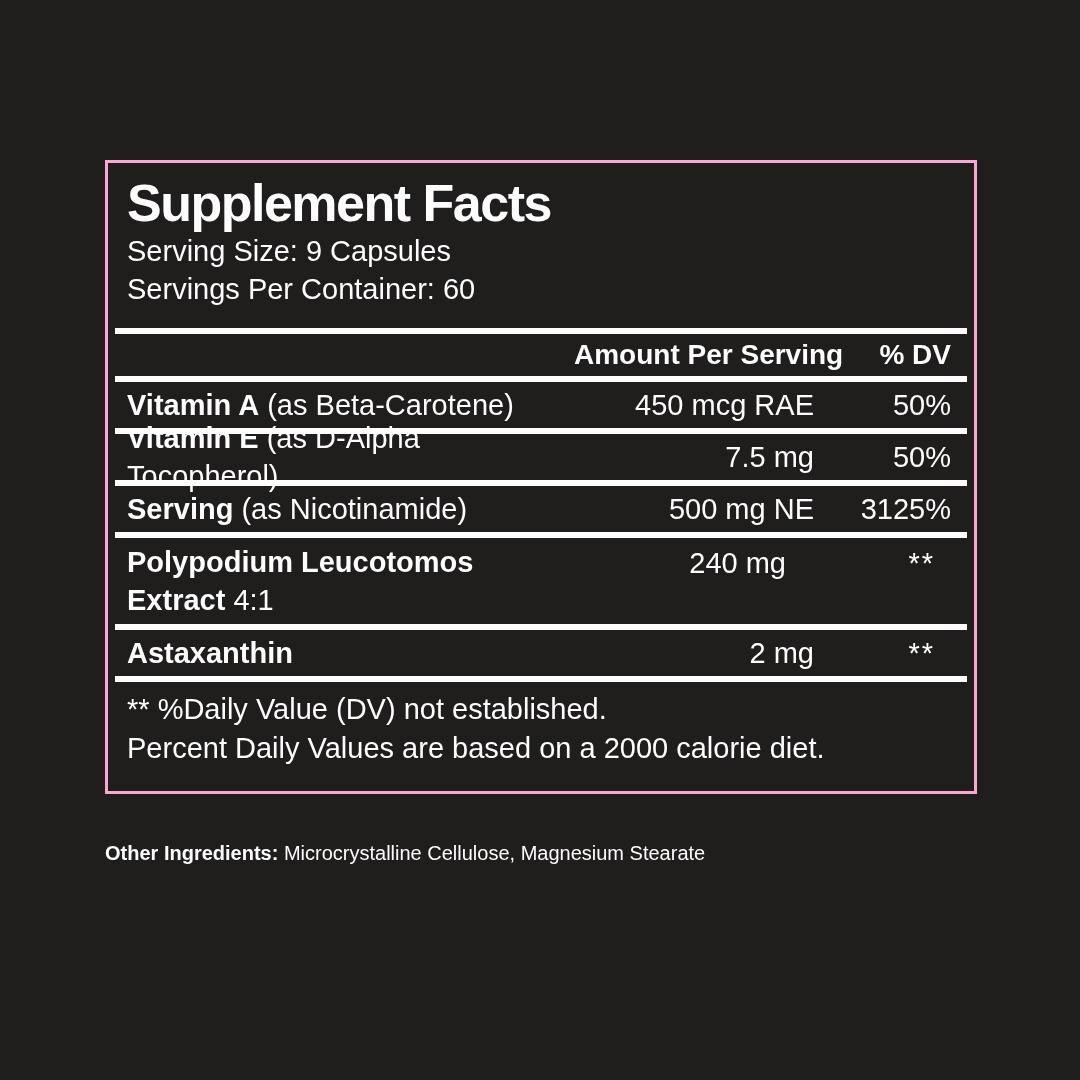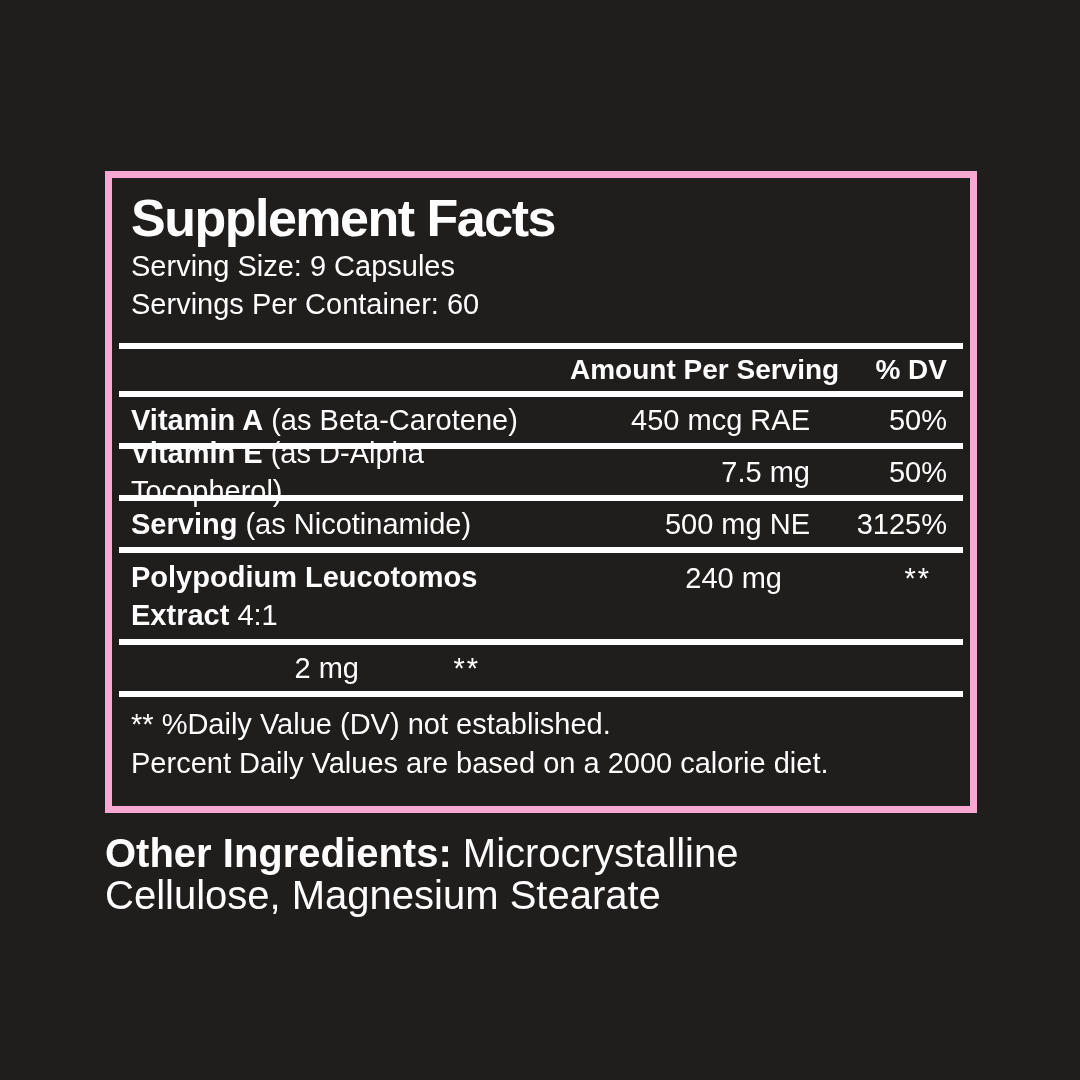--- a/index.html
+++ b/index.html
@@ -10,45 +10,44 @@
     color:#fdfdfd;
     position:relative;
     overflow:hidden;
   }
   .canvas{position:absolute;inset:0;}
   .facts-box{
     position:absolute;
     left:105px;top:160px;
     width:872px;
     box-sizing:border-box;
-    border:7px solid #f9a8d4;
+    border:3px solid #f9a8d4;
     background:#201d1d;
     padding:7px;
-    margin-top:11px;
   }
   .section{background:#201d1d;box-sizing:border-box;}
   .sep{height:6px;background:#fdfdfd;}
   .hdr{height:158px;padding:4px 12px 0 12px;}
   .title{
     font-size:52px;font-weight:bold;letter-spacing:-1.5px;
     line-height:58px;white-space:nowrap;
   }
   .serving-line{font-size:29px;line-height:38px;white-space:nowrap;}
   .colhead{height:42px;display:flex;align-items:center;font-weight:bold;font-size:28px;}
   .row{height:46px;display:flex;align-items:center;font-size:29px;}
   .row-tall{height:86px;align-items:flex-start;padding-top:5px;gap:28px;}
   .col-label{flex:1;padding-left:12px;line-height:38px;}
   .col-amount{width:240px;text-align:right;white-space:nowrap;}
   .col-dv{width:153px;text-align:right;padding-right:16px;box-sizing:border-box;white-space:nowrap;}
   .col-dv.star{padding-right:32px;letter-spacing:2px;}
   .bold{font-weight:bold;}
   .footnote{height:102px;padding:8px 12px 0 12px;font-size:29px;line-height:39px;}
   .other{
     position:absolute;left:105px;top:832px;width:720px;
-    font-size:40px;line-height:42px;
+    font-size:20px;line-height:42px;
   }
 </style>
 </head>
 <body>
 
 <div class="canvas">
 
   <div class="facts-box">
 
     <div class="section hdr">
@@ -96,20 +95,21 @@
         <div><span class="bold">Polypodium Leucotomos</span></div>
         <div><span class="bold">Extract</span><span> 4:1</span></div>
       </div>
       <div class="col-amount" style="padding-top:4px;">240 mg</div>
       <div class="col-dv star" style="padding-top:4px;">**</div>
     </div>
 
     <div class="sep"></div>
 
     <div class="section row">
+      <div class="col-label"><span class="bold">Astaxanthin</span></div>
       <div class="col-amount">2 mg</div>
       <div class="col-dv star">**</div>
     </div>
 
     <div class="sep"></div>
 
     <div class="section footnote">
       <div>** %Daily Value (DV) not established.</div>
       <div>Percent Daily Values are based on a 2000 calorie diet.</div>
     </div>

